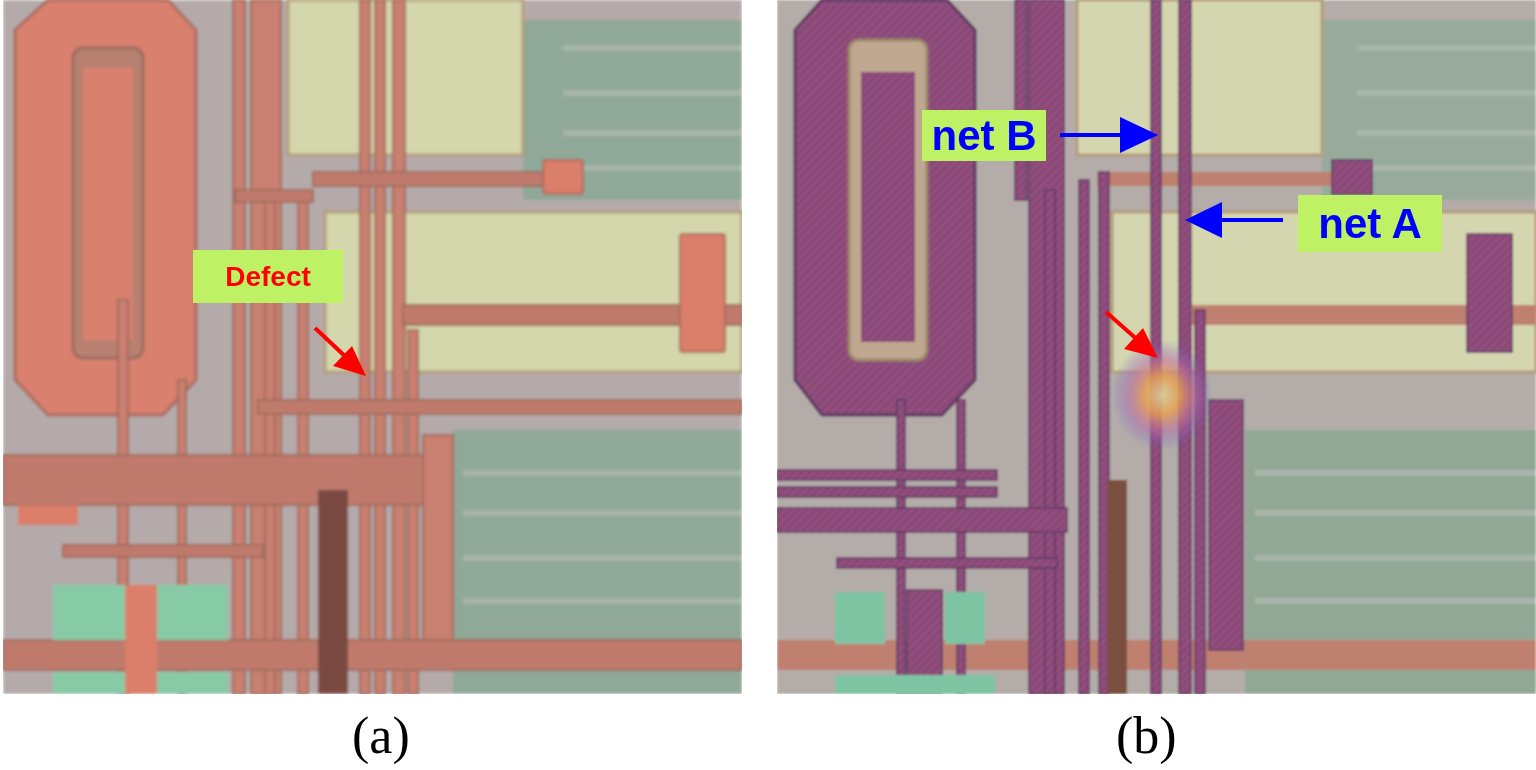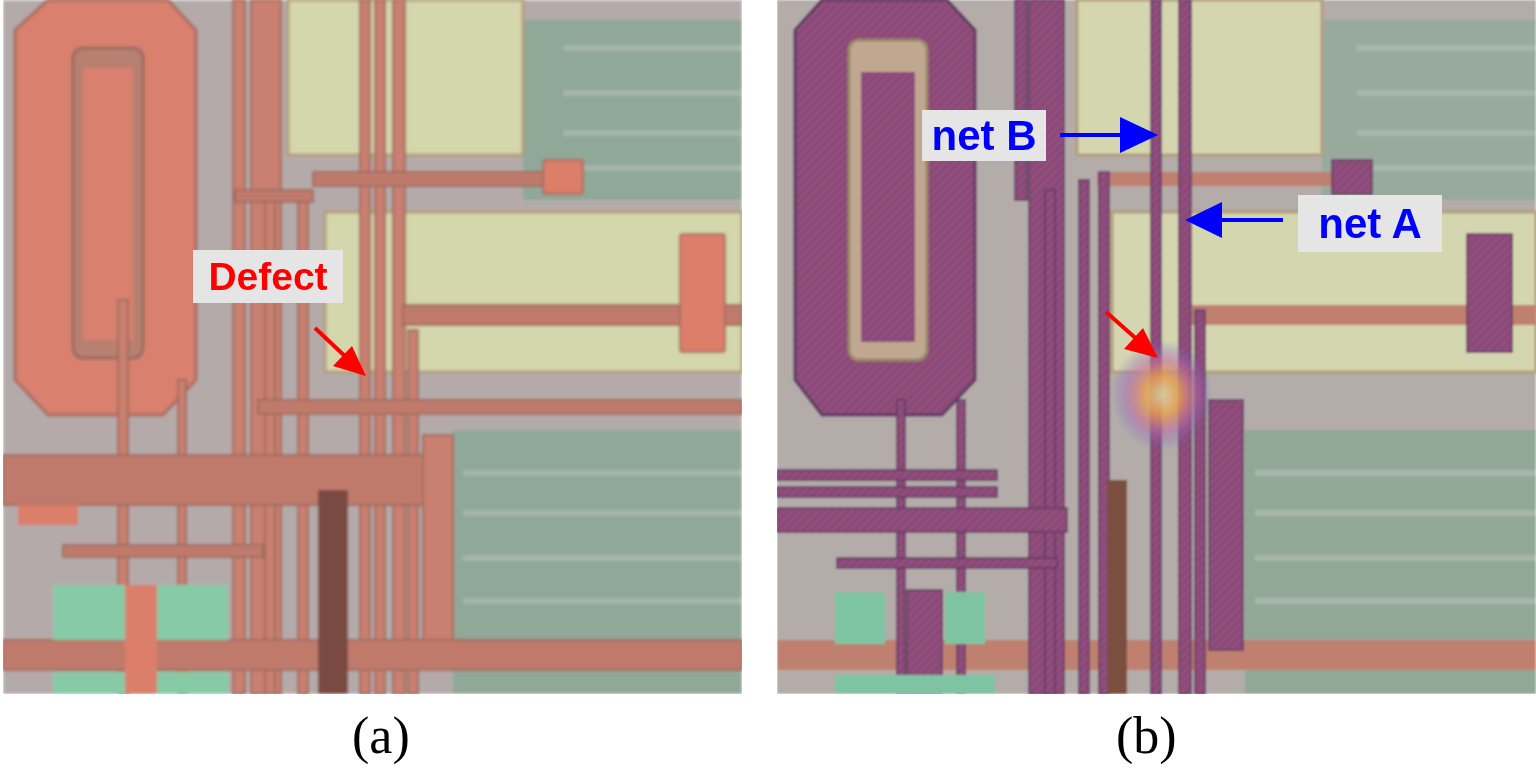--- a/index.html
+++ b/index.html
@@ -5,21 +5,21 @@
   html, body { margin: 0; padding: 0; background: #ffffff; }
   body { width: 1536px; height: 770px; position: relative; overflow: hidden; font-family: "Liberation Sans", sans-serif; }
   .panel { position: absolute; top: 0; height: 694px; overflow: hidden; }
   #panel-a { left: 3px; width: 739px; }
   #panel-b { left: 777px; width: 759px; }
   .panel svg { position: absolute; left: 0; top: 0; }
   .caption { position: absolute; top: 706px; font-family: "Liberation Serif", serif; font-size: 52px; color: #000; line-height: 60px; }
   #caption-a { left: 352px; }
   #caption-b { left: 1116px; }
   .overlay { position: absolute; left: 0; top: 0; width: 1536px; height: 694px; pointer-events: none; }
-  .label-box { position: absolute; background: #e5e5e5; font-weight: bold; font-family: "Liberation Sans", sans-serif; line-height: 1; display: flex; align-items: center; justify-content: center; }
+  .label-box { position: absolute; background: #bef264; font-weight: bold; font-family: "Liberation Sans", sans-serif; line-height: 1; display: flex; align-items: center; justify-content: center; }
 </style>
 </head>
 <body>
 
 <div class="panel" id="panel-a">
   <svg width="739" height="694" viewBox="0 0 739 694">
     <defs>
       <filter id="blurA" x="-5%" y="-5%" width="110%" height="110%">
           <feGaussianBlur stdDeviation="1.6"></feGaussianBlur>
         </filter>
@@ -178,18 +178,18 @@
   <g>
     <line x1="1283" y1="220" x2="1218" y2="220" stroke="#0000ff" stroke-width="4"></line>
     <polygon points="1185,220 1222,202 1222,238" fill="#0000ff"></polygon>
   </g>
   <g>
     <line x1="1106" y1="312" x2="1140" y2="342" stroke="#ff0000" stroke-width="4"></line>
     <polygon points="1158,358 1124,349 1143,328" fill="#ff0000"></polygon>
   </g>
 </svg>
 
-<div class="label-box" style="left:193px; top:250px; width:150px; height:53px; color:#ff0000; font-size:39px;">Defect</div>
+<div class="label-box" style="left:193px; top:250px; width:150px; height:53px; color:#ff0000; font-size:28px;">Defect</div>
 <div class="label-box" style="left:922px; top:110px; width:124px; height:51px; color:#0000ff; font-size:42px;">net B</div>
 <div class="label-box" style="left:1298px; top:195px; width:144px; height:57px; color:#0000ff; font-size:42px;">net A</div>
 
 <div class="caption" id="caption-a">(a)</div>
 <div class="caption" id="caption-b">(b)</div>
 
 </body></html>

